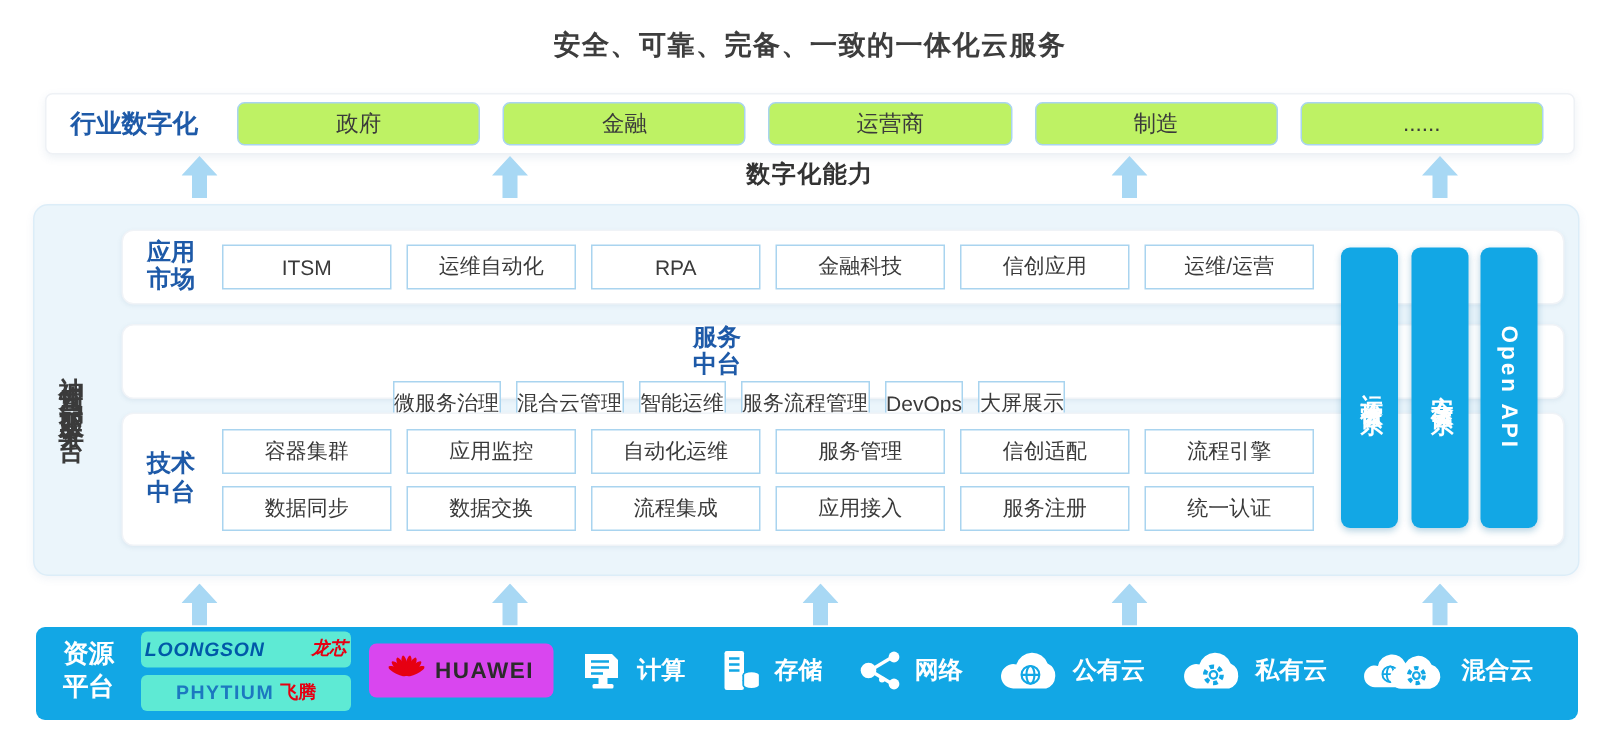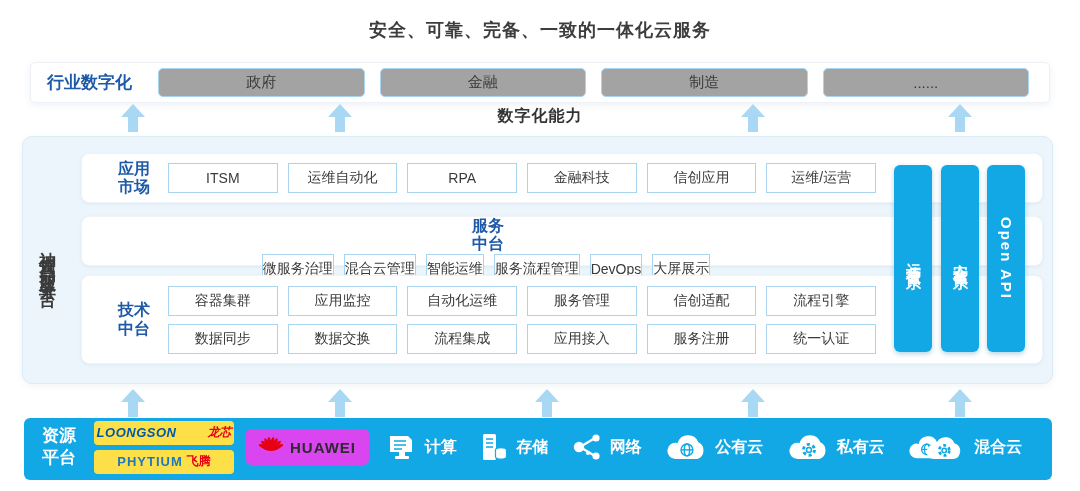--- a/index.html
+++ b/index.html
@@ -11,21 +11,21 @@
   .title { position:absolute; top:18px; left:0; width:100%; text-align:center;
     font-size:18px; font-weight:bold; color:#3d3d3d; letter-spacing:1px; }
 
   
   .industry-bar { position:absolute; left:30px; top:62px; width:1020px; height:41px;
     background:#fff; border:1px solid #eef1f5; border-radius:5px;
     box-shadow:0 2px 6px rgba(80,120,160,.10);
     display:flex; align-items:center; padding:0 20px 0 16px; }
   .industry-label { color:#1E5AA8; font-size:17px; font-weight:bold; margin-right:26px; white-space:nowrap; }
   .industry-items { flex:1; display:flex; gap:15px; }
-  .ind-box { flex:1; height:29px; background:#a3a3a3; border:1px solid #A9D4EF; border-radius:5px;
+  .ind-box { flex:1; height:29px; background:#bef264; border:1px solid #A9D4EF; border-radius:5px;
     display:flex; align-items:center; justify-content:center; font-size:15px; color:#3a3a3a; }
 
   
   .arrow { position:absolute; width:24px; height:28px; }
   .mid-cap { position:absolute; top:106px; left:50%; transform:translateX(-50%);
     font-size:16px; font-weight:bold; color:#333; letter-spacing:1px; }
 
   
   .main-box { position:absolute; left:22px; top:136px; width:1031px; height:248px;
     background:#EBF5FB; border:1px solid #DCEDF8; border-radius:10px;
@@ -35,42 +35,42 @@
     font-size:17px; font-weight:bold; color:#3b3b3b; letter-spacing:5px; }
   .rows { position:absolute; left:58px; top:16px; width:962px;
     display:flex; flex-direction:column; }
   .p-row { background:#fff; border:1px solid #f0f3f7; border-radius:8px;
     box-shadow:0 1px 3px rgba(100,140,170,.10);
     display:flex; align-items:center; padding:0 166px 0 14px; }
   .p-row.r1 { height:50px; margin-bottom:13px; }
   .p-row.r2 { height:50px; margin-bottom:9px;flex-direction:column; }
   .p-row.r3 { height:89px; }
   .row-label { width:36px; font-size:16px; font-weight:bold; color:#1E5AA8;
-    line-height:1.15; margin-right:16px; word-break:break-all; text-align:center; flex:none;margin-left:20px; }
+    line-height:1.15; margin-right:16px; word-break:break-all; text-align:center; flex:none; }
   .item-line { flex:1; display:flex; gap:10px; }
   .lines-col { flex:1; display:flex; flex-direction:column; gap:8px; }
   .item-box { flex:1; height:30px; background:#fff; border:1px solid #A9D4EF; border-radius:0;
     display:flex; align-items:center; justify-content:center;
     font-size:14px; color:#3a3a3a; white-space:nowrap; }
 
   .side-bar { position:absolute; top:28px; width:38px; height:187px;
     background:#12A7E5; border-radius:6px; box-shadow:0 2px 5px rgba(18,110,160,.30);
     color:#fff; display:flex; align-items:center; justify-content:center;
     writing-mode:vertical-rl; font-size:15px; font-weight:bold; letter-spacing:4px; }
   .side-bar.b1 { left:871px; }
   .side-bar.b2 { left:918px; }
   .side-bar.b3 { left:964px; letter-spacing:2px; }
 
   
   .resource-bar { position:absolute; left:24px; top:418px; width:1028px; height:62px;
     background:#12A7E5; border-radius:6px; display:flex; align-items:center; padding:0 18px 4px 18px; }
   .res-label { width:38px; color:#fff; font-size:17px; font-weight:bold;
     line-height:1.3; margin-right:14px; word-break:break-all; flex:none; }
   .vendor-stack { display:flex; flex-direction:column; gap:5px; width:140px; flex:none; }
-  .pill { background:#fde047; border-radius:4px; height:24px;
+  .pill { background:#5eead4; border-radius:4px; height:24px;
     display:flex; align-items:center; justify-content:center; gap:4px; }
   .loongson-name { font-style:italic; font-weight:900; font-size:13px; color:#0058A8; letter-spacing:.5px; }
   .loongson-suffix { font-style:italic; font-weight:bold; font-size:12px; color:#E60012;margin-left:27px; }
   .phytium-name { font-weight:bold; font-size:13px; color:#1C78C0; letter-spacing:1px; }
   .phytium-suffix { font-weight:bold; font-size:12px; color:#E60012; }
   .huawei-pill { margin-left:12px; background:#d946ef; border-radius:5px; height:36px; padding:0 13px;
     display:flex; align-items:center; gap:7px; flex:none; }
   .huawei-name { font-weight:800; font-size:15px; color:#2b2b2b; letter-spacing:1px; }
   .res-items { flex:1; display:flex; align-items:center; justify-content:space-around; margin-left:6px; }
   .res-item { display:flex; align-items:center; gap:8px; color:#fff; font-size:16px; font-weight:bold; }
@@ -81,20 +81,21 @@
 
 <div class="page">
 
   <div class="title">安全、可靠、完备、一致的一体化云服务</div>
 
   <div class="industry-bar">
     <div class="industry-label">行业数字化</div>
     <div class="industry-items">
         <div class="ind-box">政府</div>
         <div class="ind-box">金融</div>
+        <div class="ind-box">运营商</div>
         <div class="ind-box">制造</div>
         <div class="ind-box">......</div>
       </div>
   </div>
 
   <svg class="arrow" style="left:121px; top:104px;" viewBox="0 0 24 28">
       <polygon points="12,0 24,13 17,13 17,28 7,28 7,13 0,13" fill="#A8D8F4"></polygon>
     </svg>
   <svg class="arrow" style="left:328px; top:104px;" viewBox="0 0 24 28">
       <polygon points="12,0 24,13 17,13 17,28 7,28 7,13 0,13" fill="#A8D8F4"></polygon>

